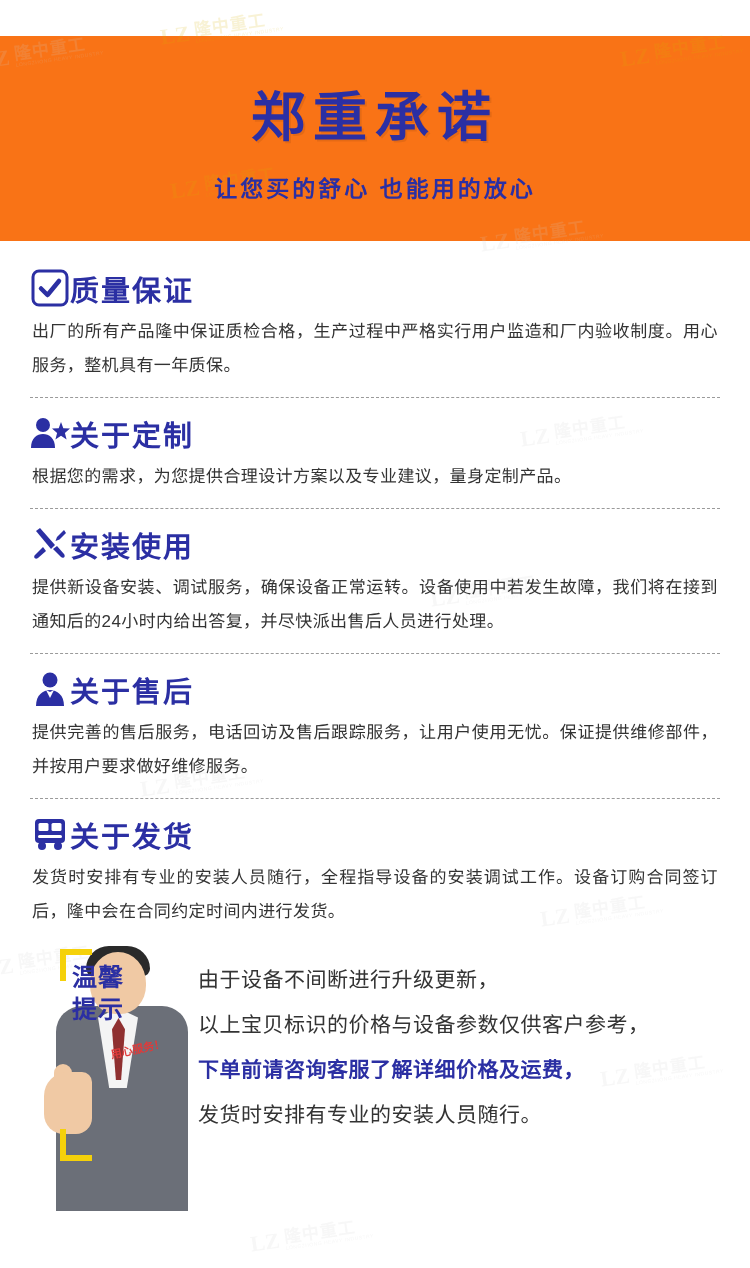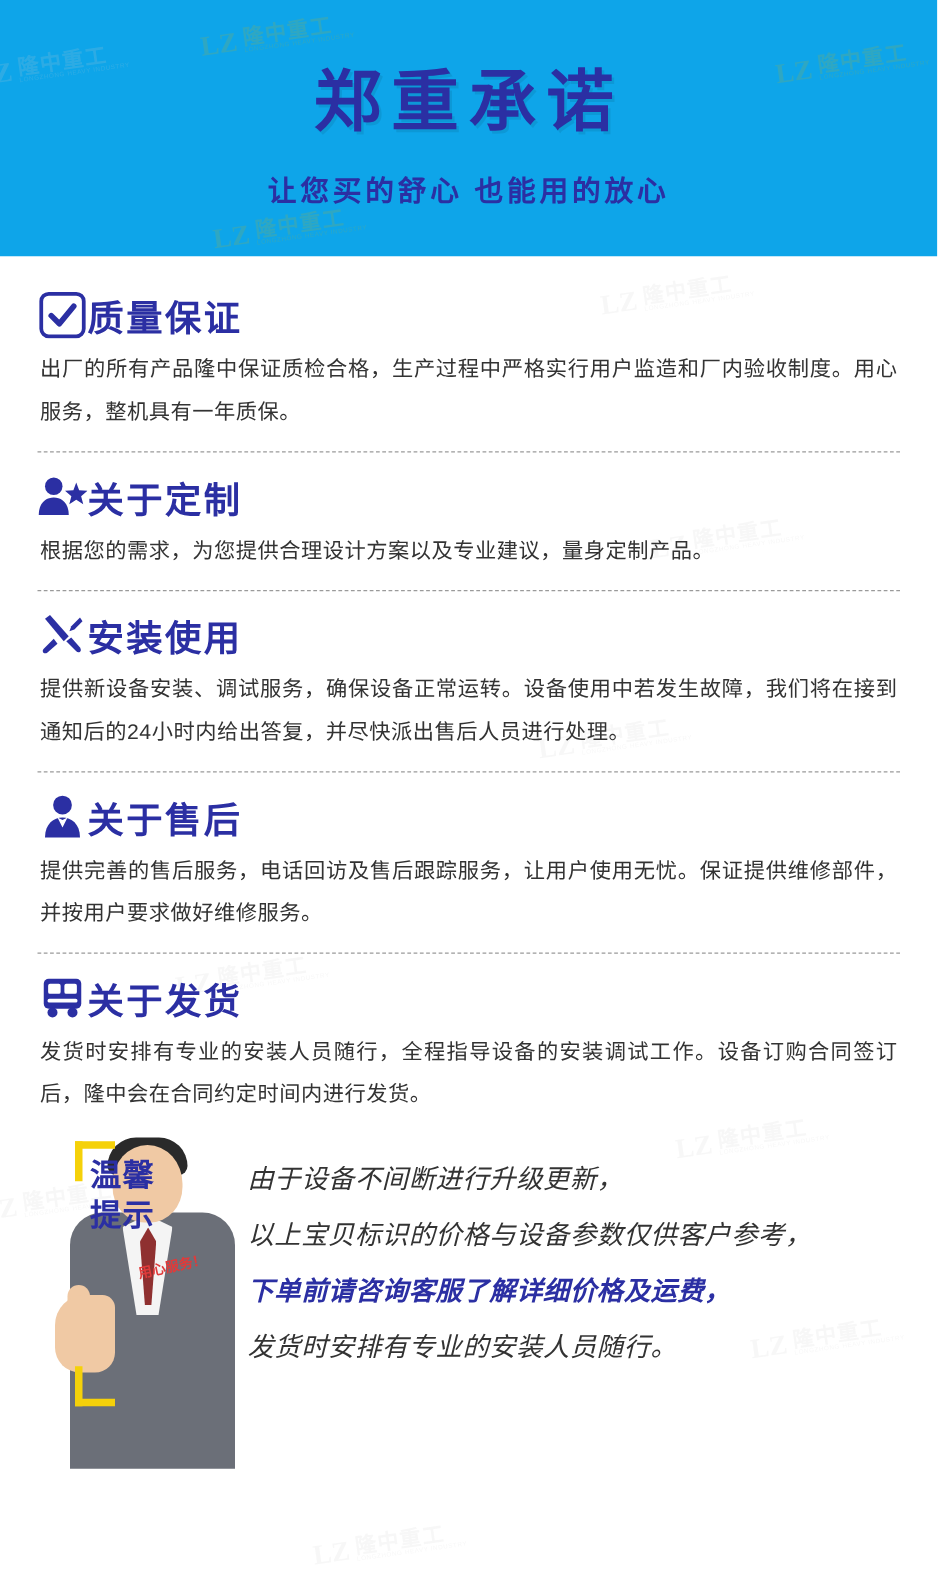--- a/index.html
+++ b/index.html
@@ -56,22 +56,23 @@
     font-size: 5px;
     color: #d8b200;
     letter-spacing: 0.5px;
   }
   .wm.light .wm-mark, .wm.light .wm-cn, .wm.light .wm-en { color: #cfcfcf; }
 
   
   .banner {
     position: relative;
     height: 205px;
-    background: #0ea5e9;
+    background: #f97316;
     overflow: hidden;
+    margin-top: 36px;
   }
   .banner-inner {
     position: relative;
     z-index: 6;
     height: 100%;
     display: flex;
     flex-direction: column;
     align-items: center;
     justify-content: center;
   }
@@ -254,21 +255,20 @@
     left: 168px;
     top: 18px;
     right: 24px;
     z-index: 6;
   }
   .tip-line {
     font-size: 21px;
     line-height: 45px;
     color: #333333;
     letter-spacing: 0.5px;
-    font-style: italic;
   }
   .tip-line.em {
     color: #2b2fa3;
     font-weight: bold;
   }
 </style>
 </head>
 <body>
 
 <div class="page">

